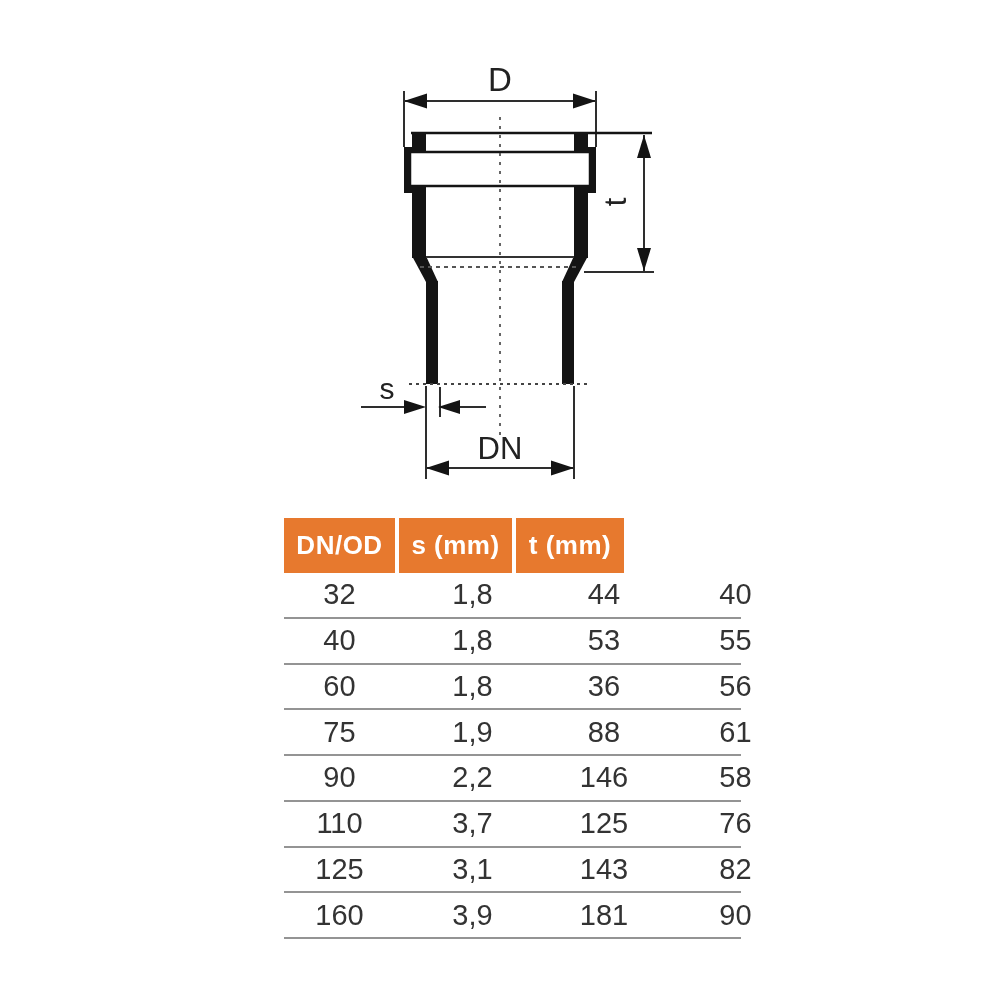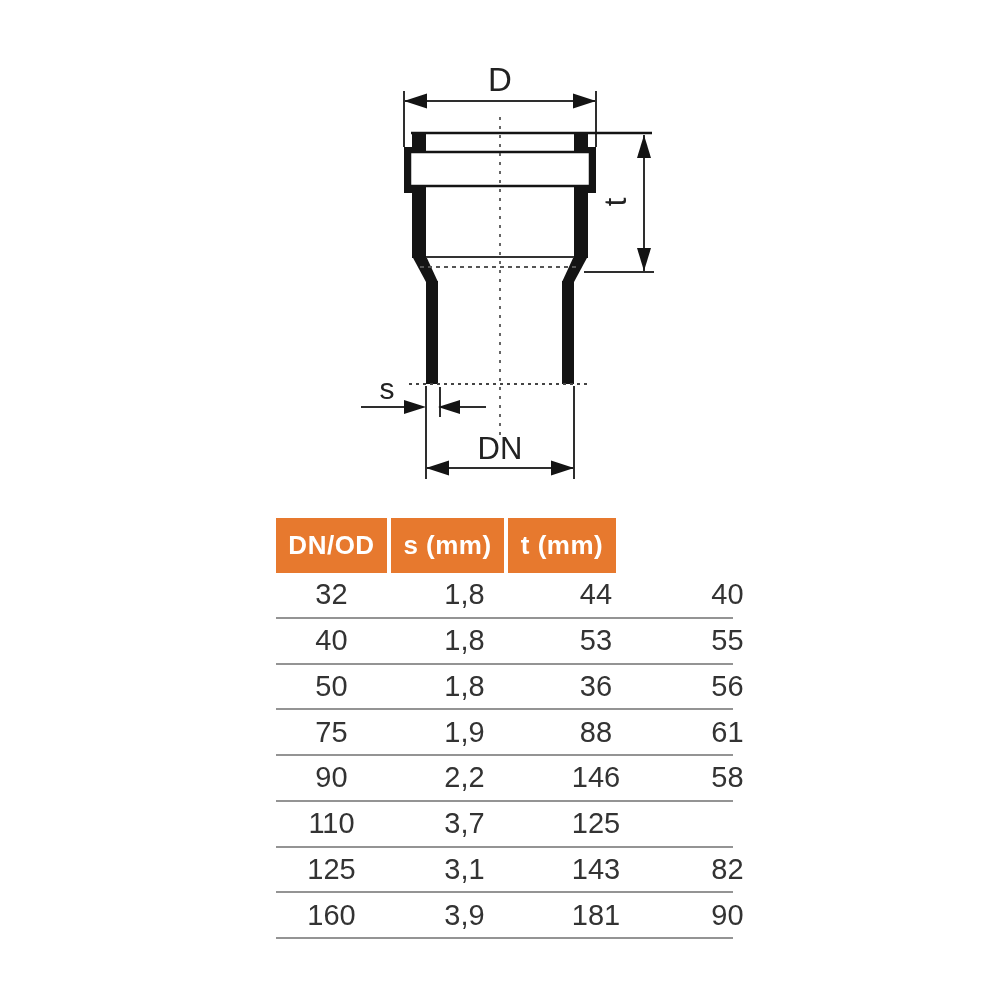--- a/index.html
+++ b/index.html
@@ -9,21 +9,21 @@
     background:#ffffff;
     font-family:"Liberation Sans",sans-serif;
     overflow:hidden;
   }
   #drawing{position:absolute;left:0;top:0;}
   svg text{fill:#222222;}
 
   
   #spec-table{
     position:absolute;
-    left:276px;top:518px;
+    left:284px;top:518px;
     width:457px;
   }
   .hdr-row{
     display:grid;
     grid-template-columns:111px 113px 108px 113px;
     column-gap:4px;
   }
   .hdr-cell{
     height:55px;
     background:#e7792e;
@@ -129,41 +129,42 @@
       <div class="body-cell">44</div>
       <div class="body-cell">40</div>
     </div>
     <div class="body-row">
       <div class="body-cell">40</div>
       <div class="body-cell">1,8</div>
       <div class="body-cell">53</div>
       <div class="body-cell">55</div>
     </div>
     <div class="body-row">
-      <div class="body-cell">50</div>
+      <div class="body-cell">60</div>
       <div class="body-cell">1,8</div>
       <div class="body-cell">36</div>
       <div class="body-cell">56</div>
     </div>
     <div class="body-row">
       <div class="body-cell">75</div>
       <div class="body-cell">1,9</div>
       <div class="body-cell">88</div>
       <div class="body-cell">61</div>
     </div>
     <div class="body-row">
       <div class="body-cell">90</div>
       <div class="body-cell">2,2</div>
       <div class="body-cell">146</div>
       <div class="body-cell">58</div>
     </div>
     <div class="body-row">
       <div class="body-cell">110</div>
       <div class="body-cell">3,7</div>
       <div class="body-cell">125</div>
+      <div class="body-cell">76</div>
     </div>
     <div class="body-row">
       <div class="body-cell">125</div>
       <div class="body-cell">3,1</div>
       <div class="body-cell">143</div>
       <div class="body-cell">82</div>
     </div>
     <div class="body-row">
       <div class="body-cell">160</div>
       <div class="body-cell">3,9</div>

